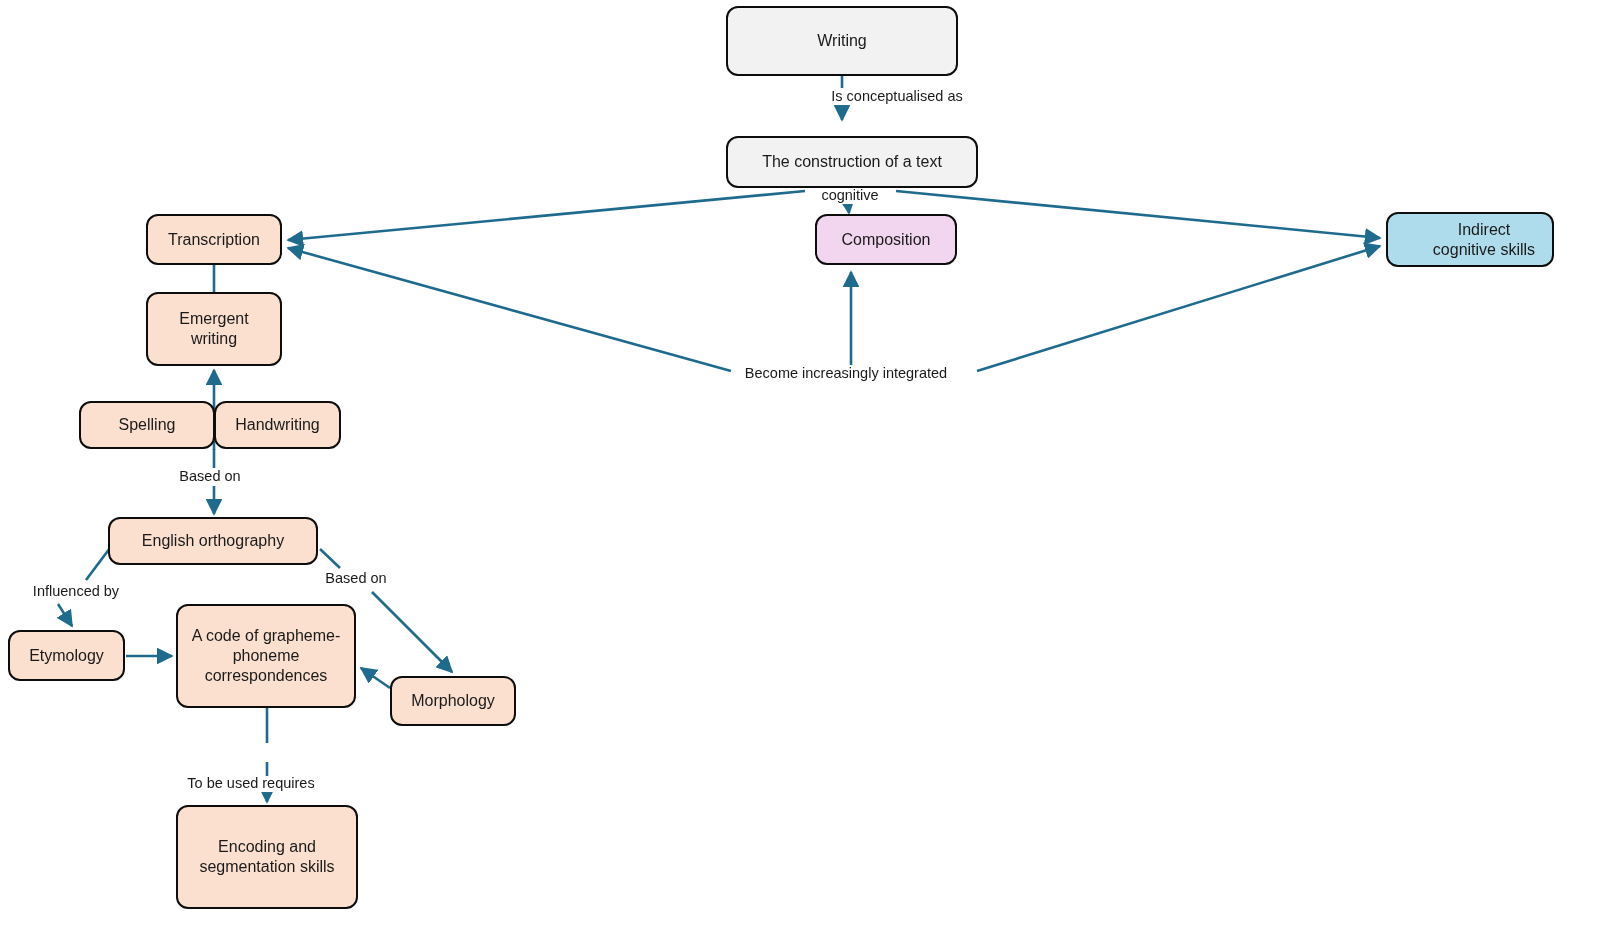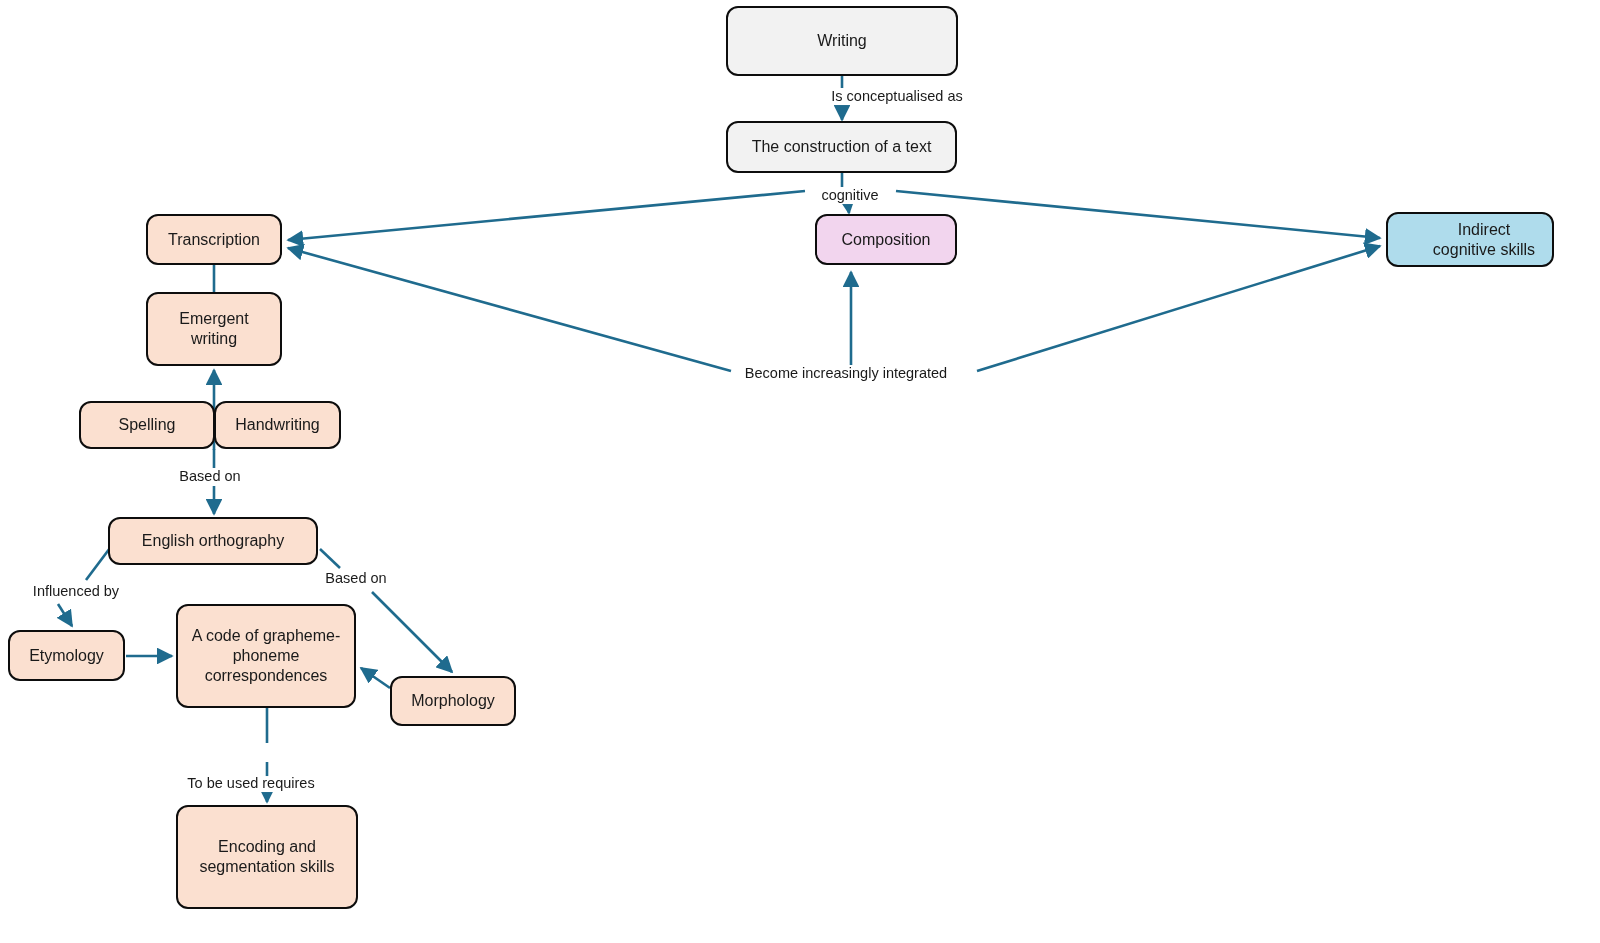--- a/index.html
+++ b/index.html
@@ -106,21 +106,21 @@
 
       <line x1="267" y1="708" x2="267" y2="743"></line>
       <line x1="267" y1="762" x2="267" y2="802" marker-end="url(#arrow)"></line>
     </g>
   </svg>
 
   <div class="node grey" style="left:726px; top:6px; width:232px; height:70px;">
     <span>Writing</span>
   </div>
 
-  <div class="node grey" style="left:726px; top:121px; width:231px; height:52px;">
+  <div class="node grey" style="left:726px; top:136px; width:252px; height:52px;">
     <span>The construction of a text</span>
   </div>
 
   <div class="node peach" style="left:146px; top:214px; width:136px; height:51px;">
     <span>Transcription</span>
   </div>
 
   <div class="node pink" style="left:815px; top:214px; width:142px; height:51px;">
     <span>Composition</span>
   </div>

